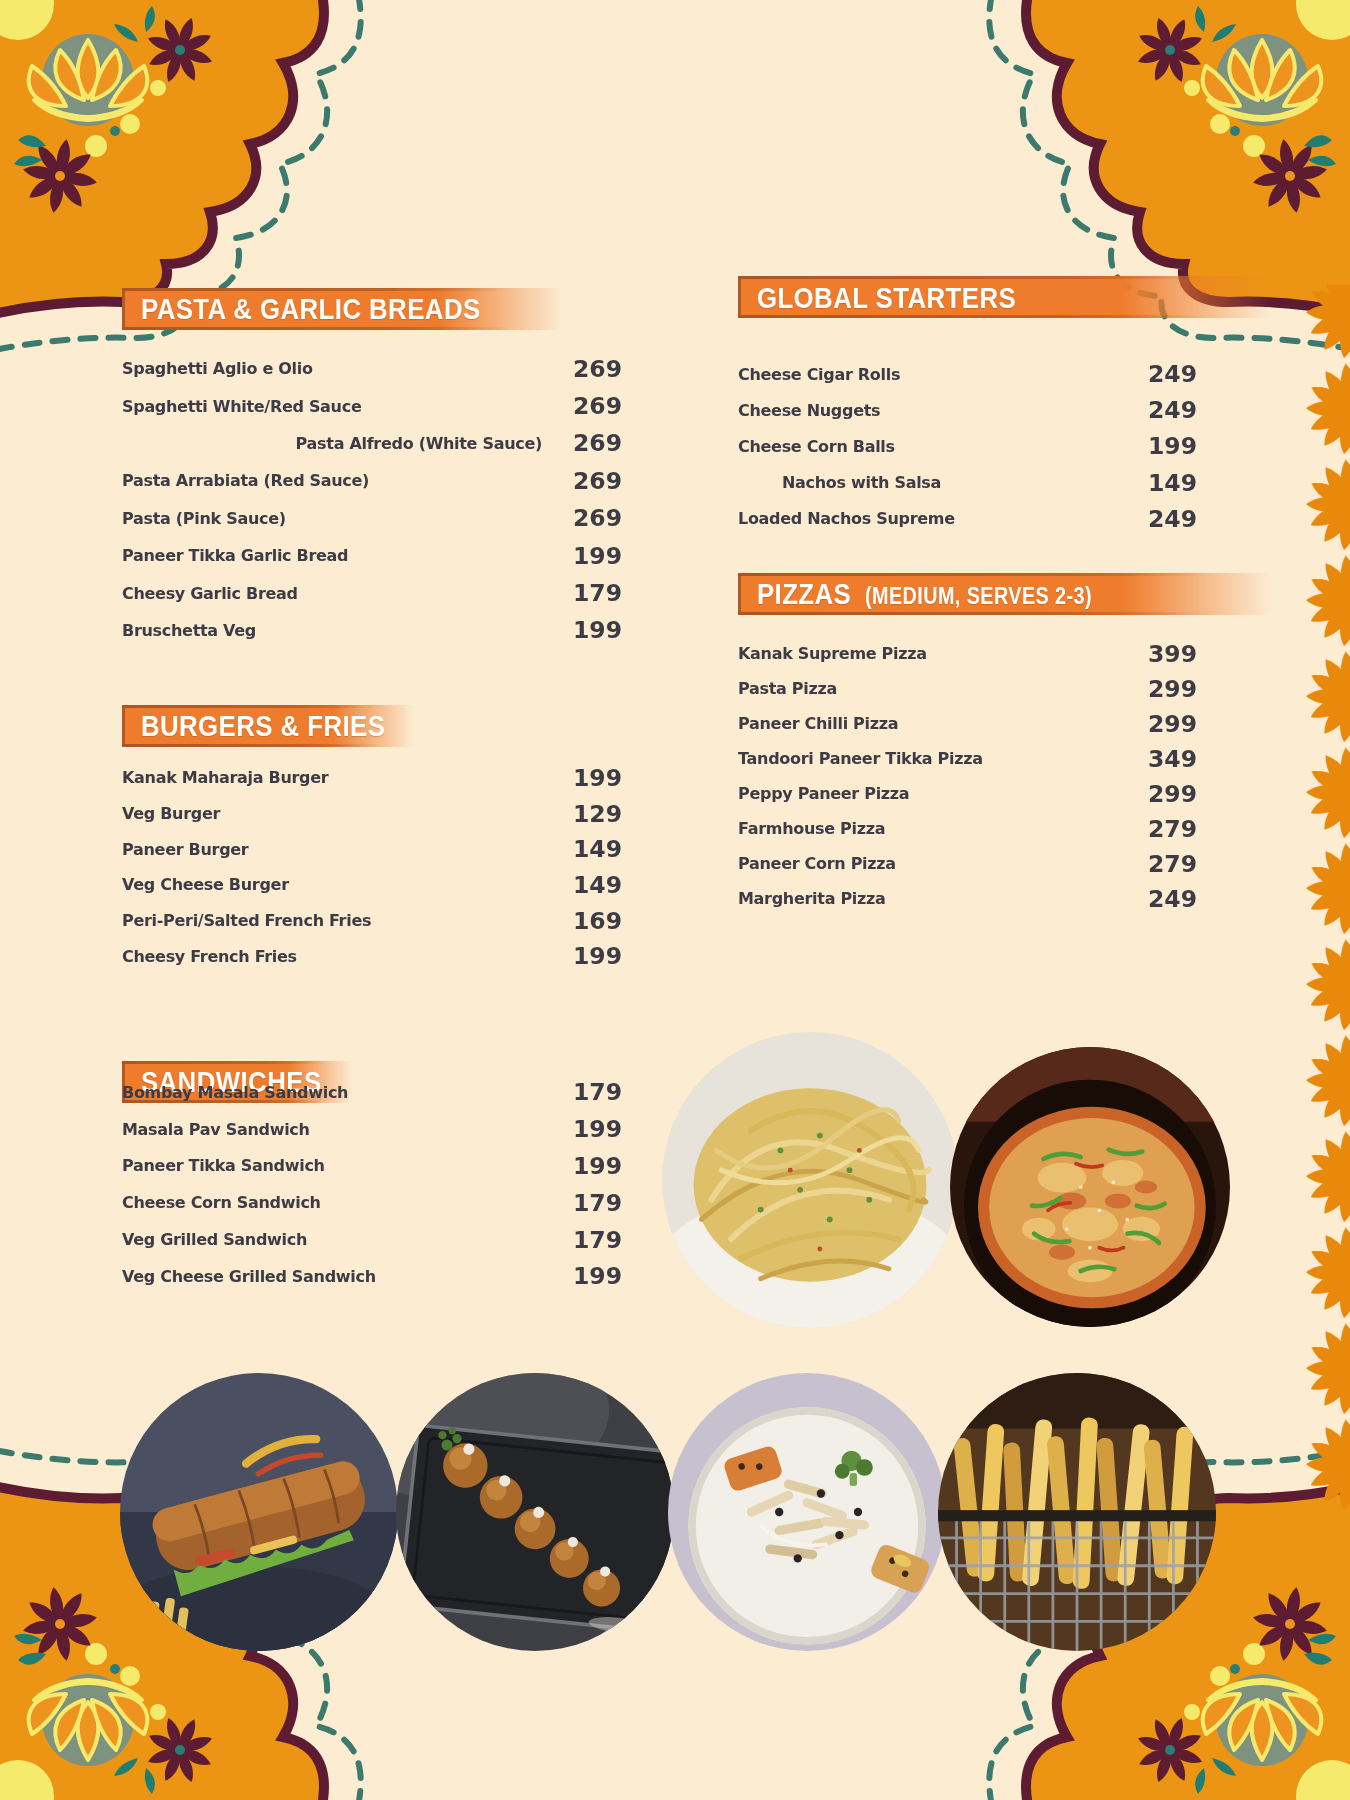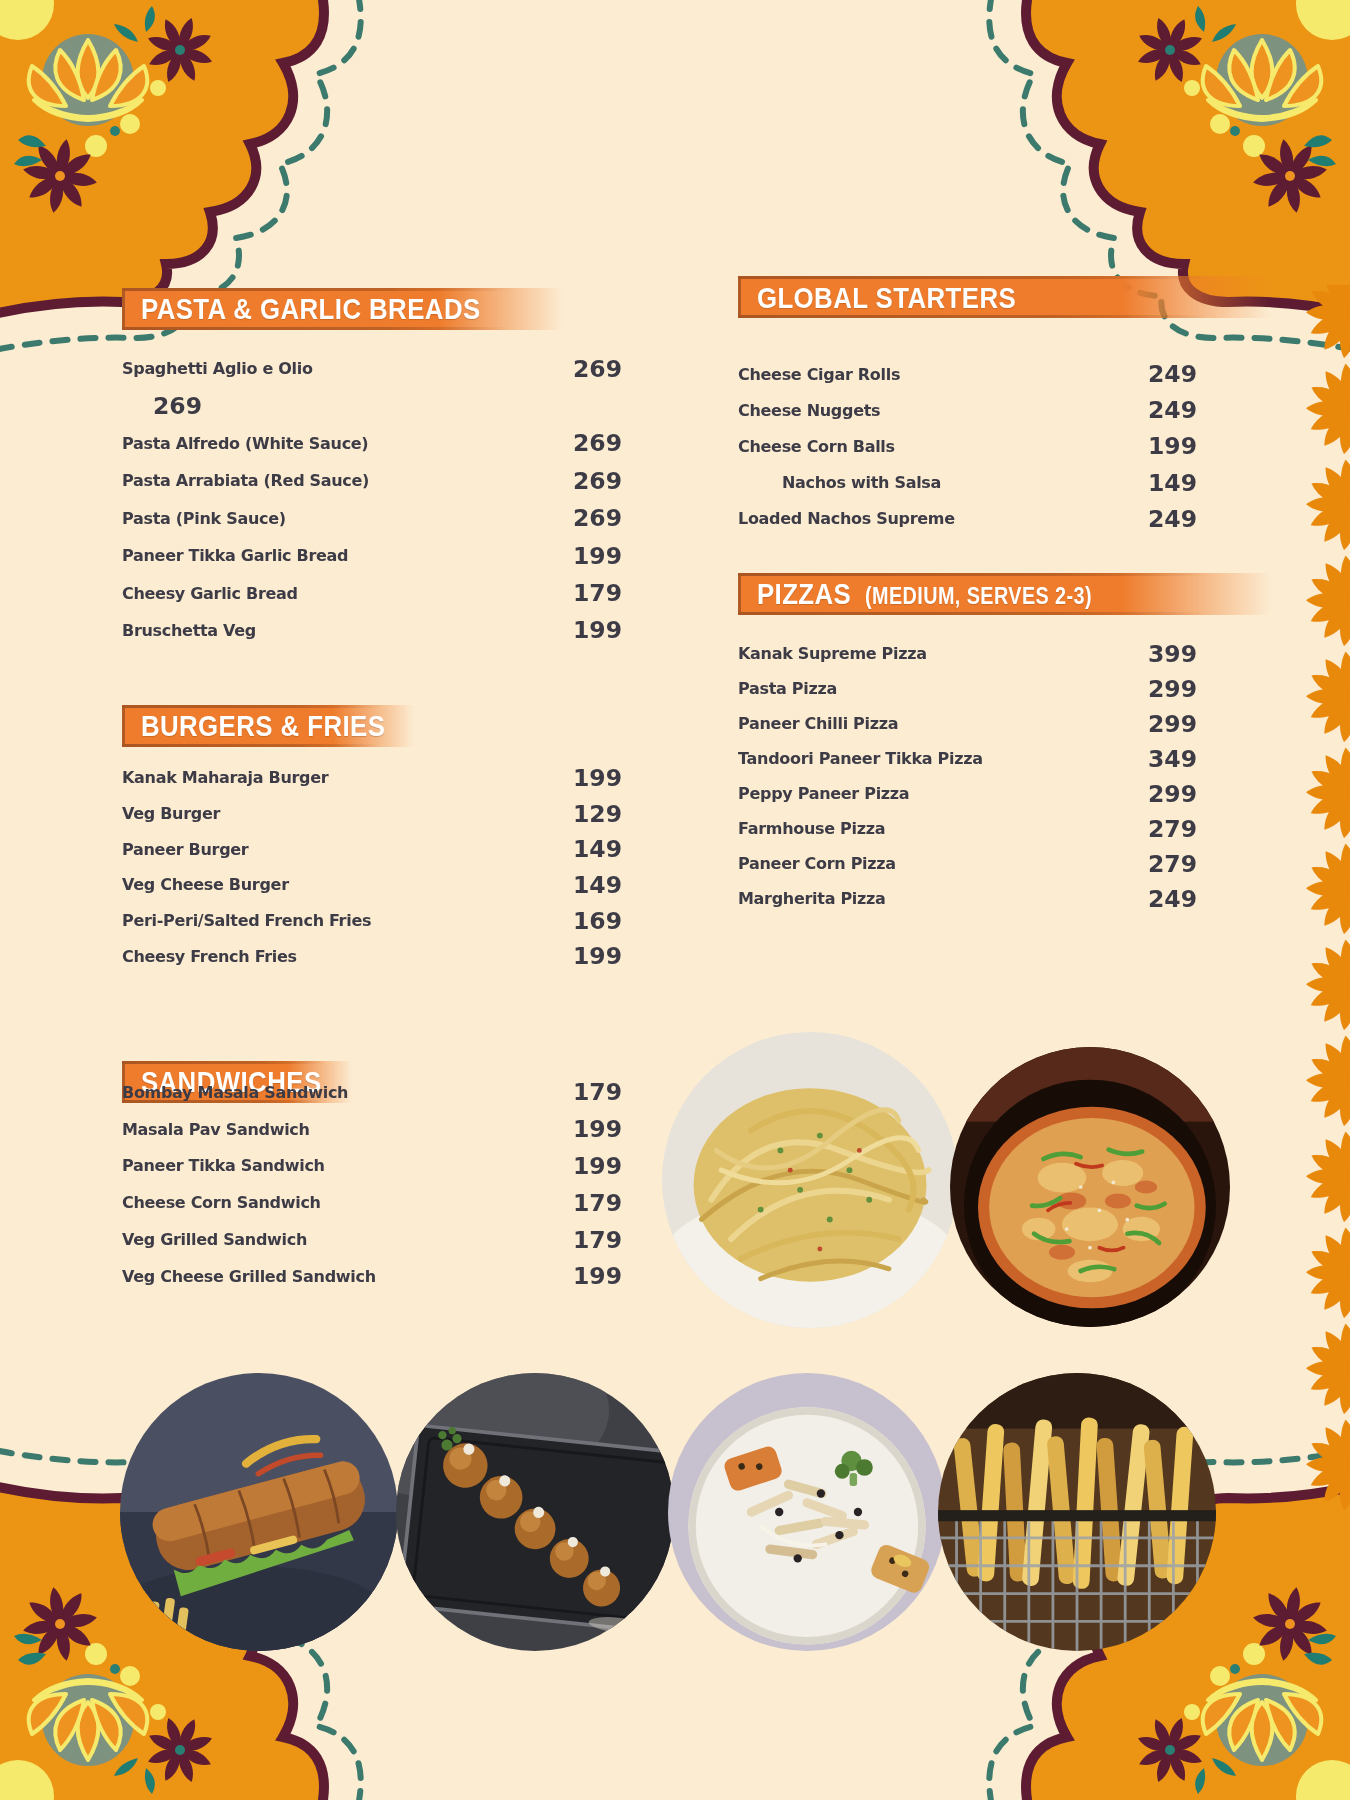--- a/index.html
+++ b/index.html
@@ -129,23 +129,24 @@
         <div class="band-inner">
           <span class="band-title">PASTA &amp; GARLIC BREADS</span>
         </div>
       </div>
       <div class="rows" style="left: 122px; top: 350px; width: 500px;">
         <div class="mrow" style="height: 37.4px;">
           <span class="iname">Spaghetti Aglio e Olio</span>
           <span class="iprice">269</span>
         </div>
         <div class="mrow" style="height: 37.4px;">
+          <span class="iname">Spaghetti White/Red Sauce</span>
           <span class="iprice">269</span>
         </div>
-        <div class="mrow" style="height: 37.4px;">
+        <div class="mrow" style="height: 37.4px; justify-content: flex-end;">
           <span class="iname">Pasta Alfredo (White Sauce)</span>
           <span class="iprice">269</span>
         </div>
         <div class="mrow" style="height: 37.4px;">
           <span class="iname">Pasta Arrabiata (Red Sauce)</span>
           <span class="iprice">269</span>
         </div>
         <div class="mrow" style="height: 37.4px;">
           <span class="iname">Pasta (Pink Sauce)</span>
           <span class="iprice">269</span>

